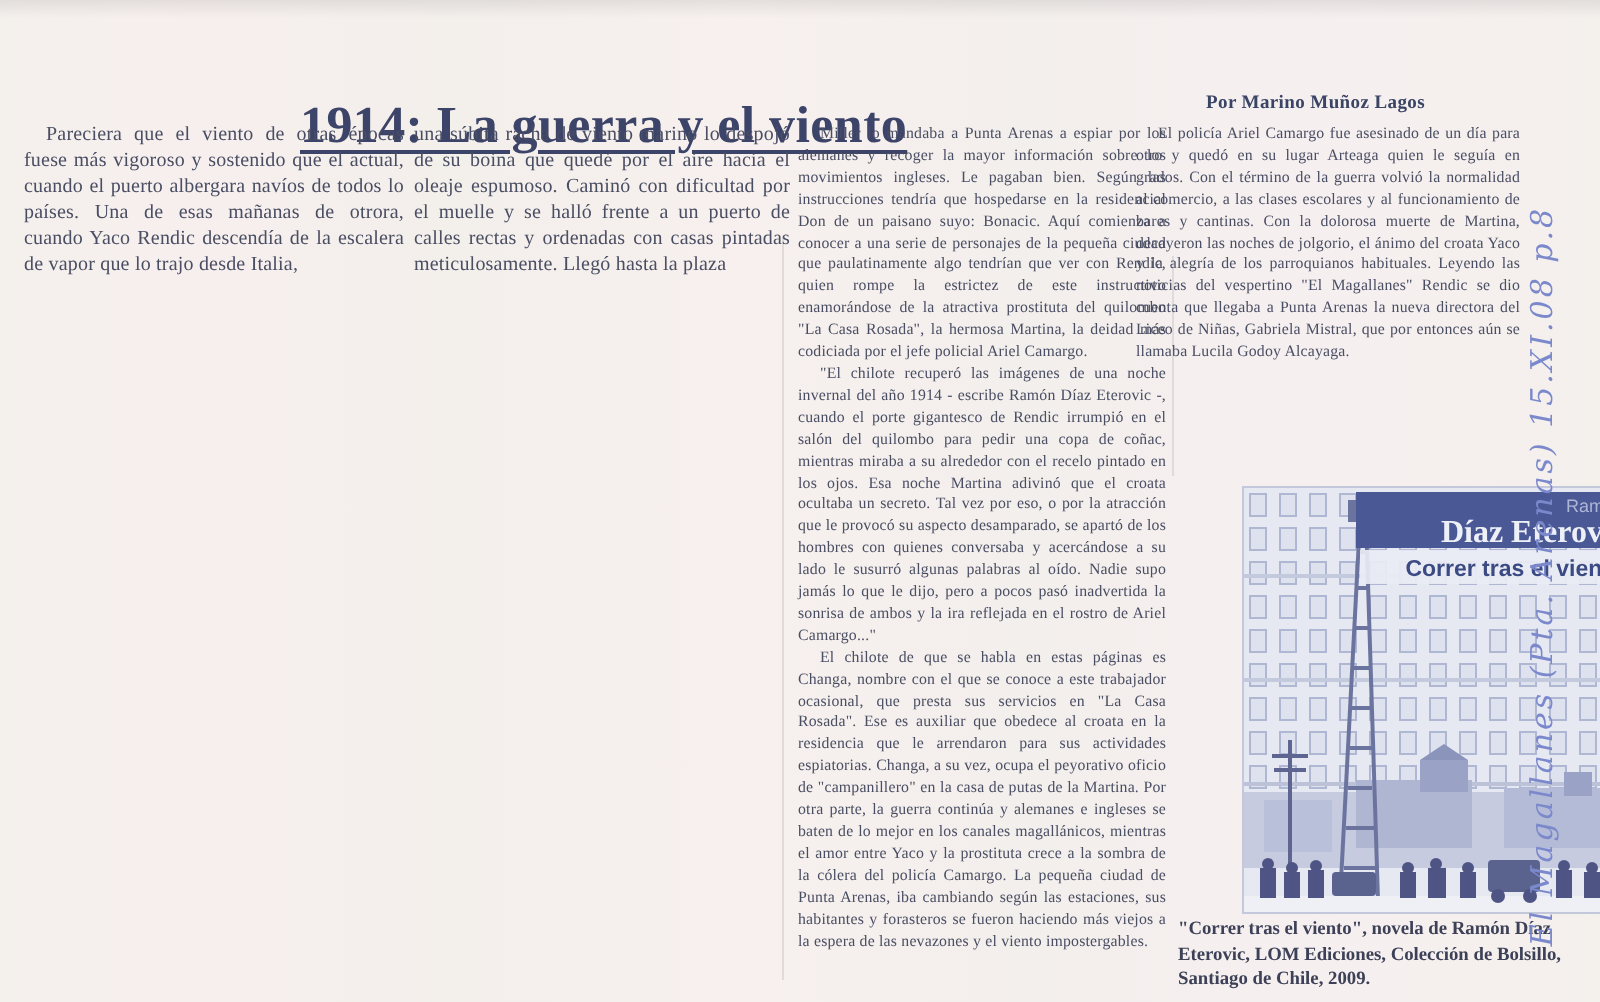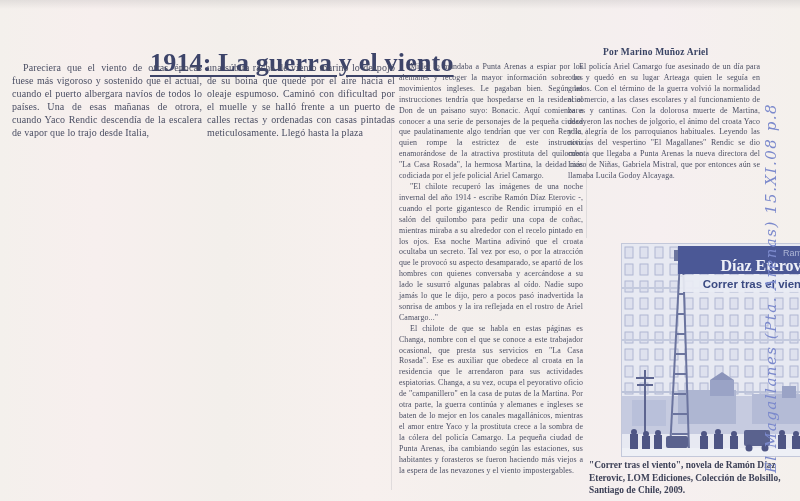--- a/index.html
+++ b/index.html
@@ -42,21 +42,21 @@
     font-size:15px;letter-spacing:1.5px;color:#7b89cc;white-space:nowrap;
     text-align:center;
   }
 </style>
 </head>
 <body>
 
 <div id="page">
 
   <h1 id="title">1914: La guerra y el viento</h1>
-  <div id="byline">Por Marino Muñoz Ariel</div>
+  <div id="byline">Por Marino Muñoz Lagos</div>
 
   <div class="crease" style="left:391px;top:118px;height:372px;"></div>
   <div class="crease" style="left:586px;top:128px;height:110px;"></div>
 
   <div class="col wide" style="left:12px;top:62px;width:190px;">
     <p class="indent">Pareciera que el viento de otras épocas fuese más vigoroso y sostenido que el actual, cuando el puerto albergara navíos de todos lo países. Una de esas mañanas de otrora, cuando Yaco Rendic descendía de la escalera de vapor que lo trajo desde Italia,</p>
   </div>
 
   <div class="col wide" style="left:207px;top:62px;width:188px;">
     <p>una súbita racha de viento marino lo despojó de su boina que quedé por el aire hacia el oleaje espumoso. Caminó con dificultad por el muelle y se halló frente a un puerto de calles rectas y ordenadas con casas pintadas meticulosamente. Llegó hasta la plaza</p>

